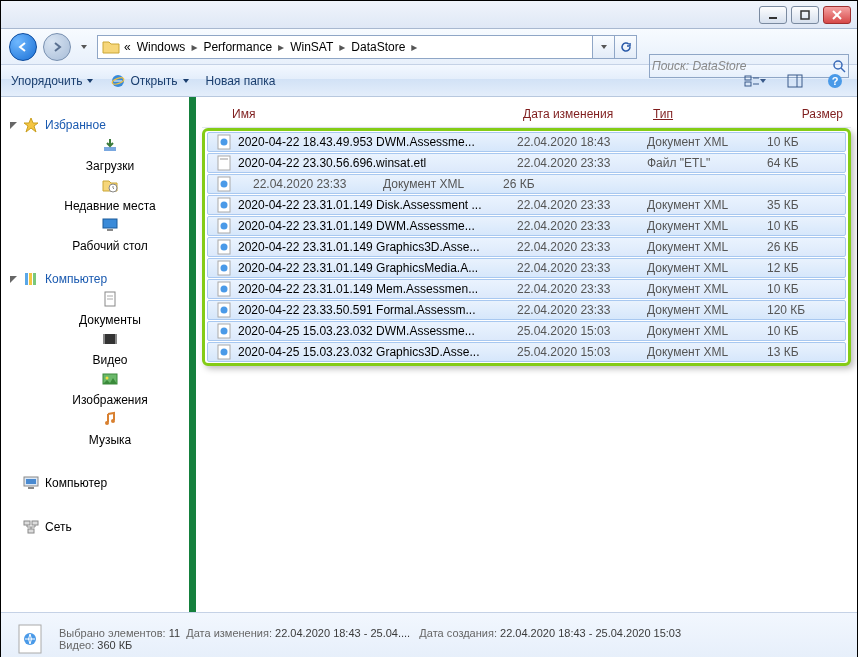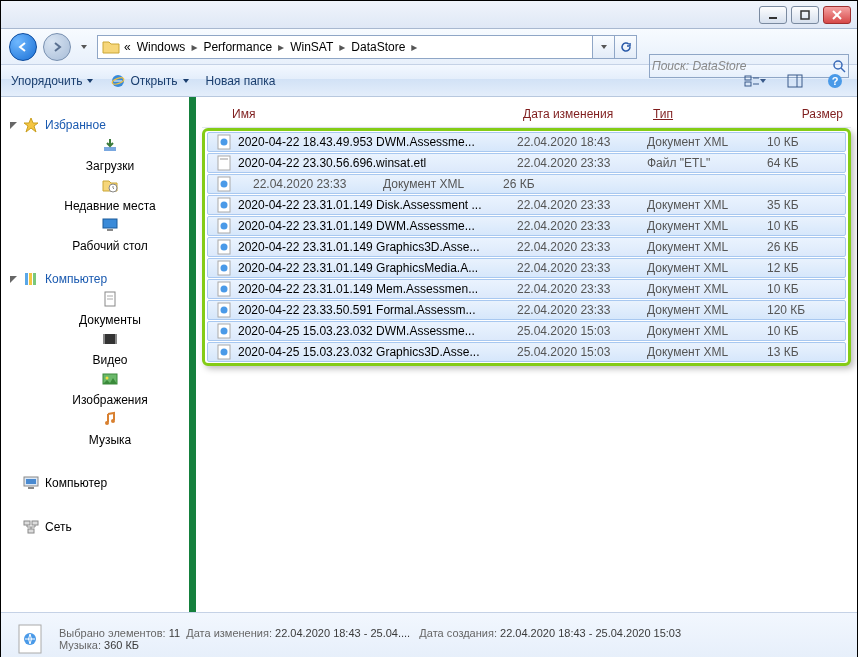--- a/index.html
+++ b/index.html
@@ -415,19 +415,19 @@
   <div class="lines">
     <div>
       <span class="lbl">Выбрано элементов:</span>
       <span>11</span>
       &nbsp;<span class="lbl">Дата изменения:</span>
       <span>22.04.2020 18:43 - 25.04....</span>
       &nbsp;&nbsp;<span class="lbl">Дата создания:</span>
       <span>22.04.2020 18:43 - 25.04.2020 15:03</span>
     </div>
     <div>
-      <span class="lbl">Музыка:</span>
+      <span class="lbl">Видео:</span>
       <span>360 КБ</span>
     </div>
   </div>
 </div>
 
 </div>
 
 </body></html>

